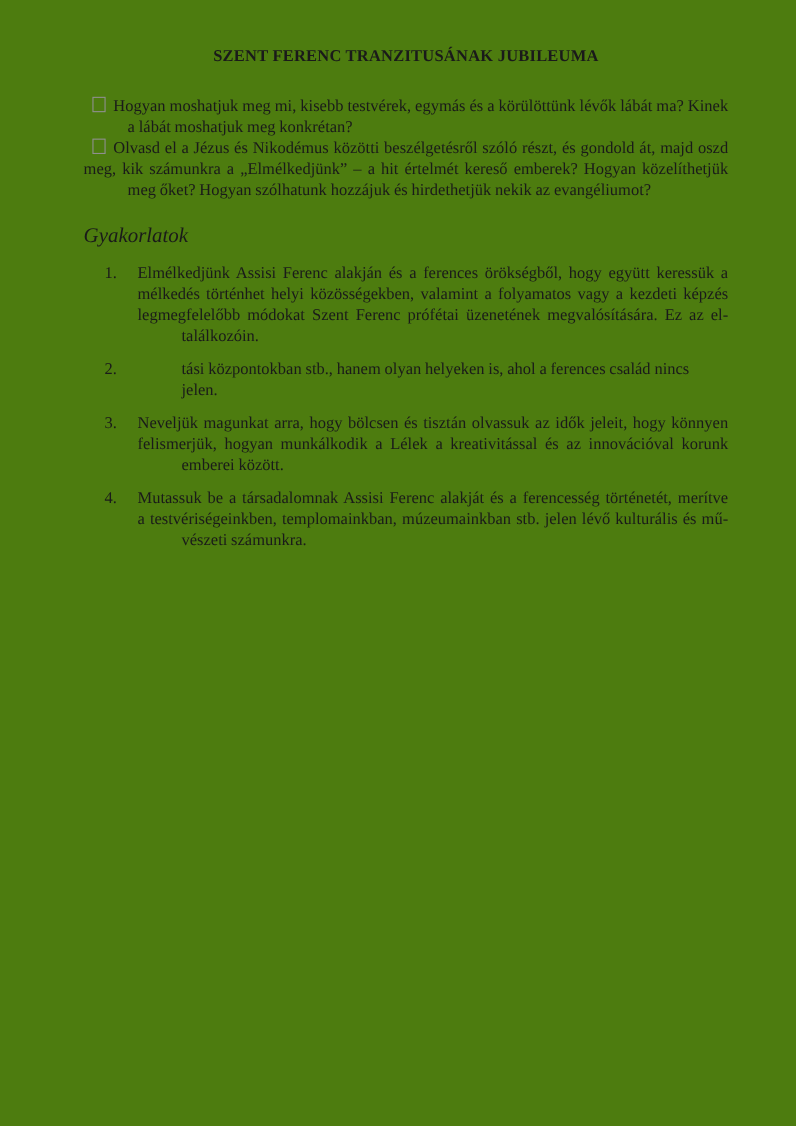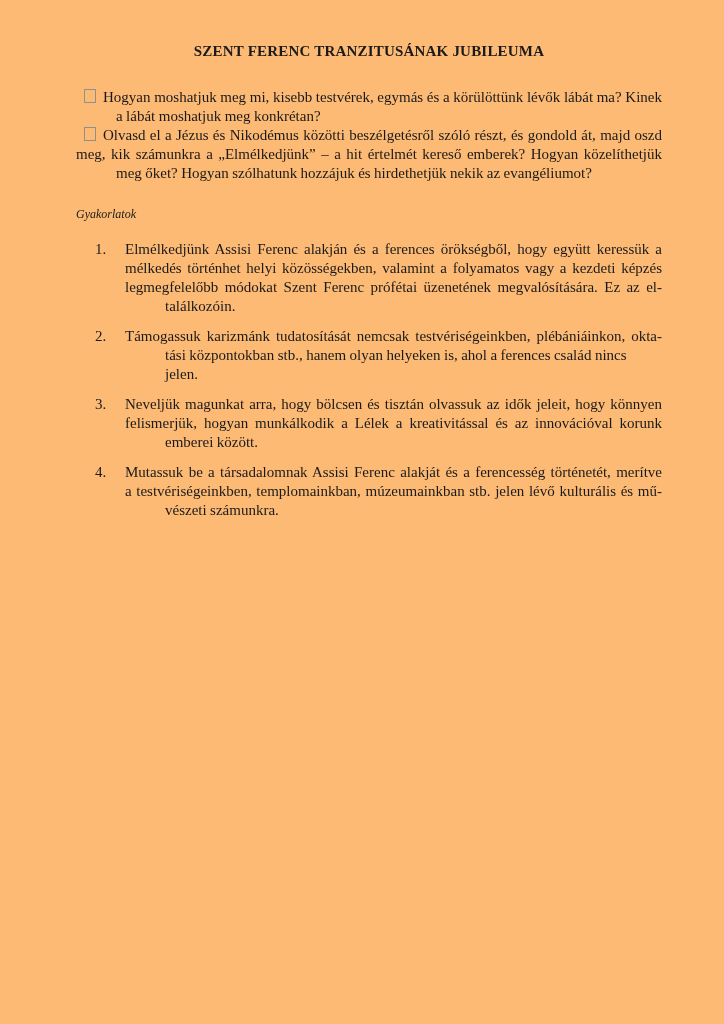--- a/index.html
+++ b/index.html
@@ -1,20 +1,20 @@
 <!DOCTYPE html>
 <html lang="hu"><head>
 <meta charset="utf-8">
 <style>
   html, body { margin: 0; padding: 0; background: #ffffff; }
   .page {
     position: relative;
     width: 724px;
     height: 1024px;
-    background: #fdba74;
+    background: #4d7c0f;
     overflow: hidden;
     font-family: "Liberation Serif", "DejaVu Serif", serif;
     color: #1a1a1a;
     -webkit-font-smoothing: antialiased;
   }
   .content {
     box-sizing: border-box;
     width: 724px;
     padding: 42px 62px 0 76px;
   }
@@ -43,21 +43,21 @@
   .bullet-box {
     display: inline-block;
     width: 10px;
     height: 12px;
     border: 1px solid #8f8f8f;
     margin: 0 7px 0 8px;
     vertical-align: -1px;
   }
   .section-heading {
     font-style: italic;
-    font-size: 12px;
+    font-size: 19px;
     line-height: 19px;
     margin: 22px 0 0 0;
   }
   .numbered-list { margin-top: 16px; }
   .list-item { display: flex; align-items: flex-start; }
   .list-item + .list-item { margin-top: 11px; }
   .list-num {
     flex: none;
     box-sizing: border-box;
     width: 49px;
@@ -96,21 +96,20 @@
           <div class="text-line jline">Elmélkedjünk Assisi Ferenc alakján és a ferences örökségből, hogy együtt keressük a</div>
           <div class="text-line jline">mélkedés történhet helyi közösségekben, valamint a folyamatos vagy a kezdeti képzés</div>
           <div class="text-line jline">legmegfelelőbb módokat Szent Ferenc prófétai üzenetének megvalósítására. Ez az el-</div>
           <div class="text-line lline">találkozóin.</div>
         </div>
       </div>
 
       <div class="list-item">
         <div class="list-num">2.</div>
         <div class="list-body">
-          <div class="text-line jline">Támogassuk karizmánk tudatosítását nemcsak testvériségeinkben, plébániáinkon, okta-</div>
           <div class="text-line lline">tási központokban stb., hanem olyan helyeken is, ahol a ferences család nincs jelen.</div>
         </div>
       </div>
 
       <div class="list-item">
         <div class="list-num">3.</div>
         <div class="list-body">
           <div class="text-line jline">Neveljük magunkat arra, hogy bölcsen és tisztán olvassuk az idők jeleit, hogy könnyen</div>
           <div class="text-line jline">felismerjük, hogyan munkálkodik a Lélek a kreativitással és az innovációval korunk</div>
           <div class="text-line lline">emberei között.</div>

